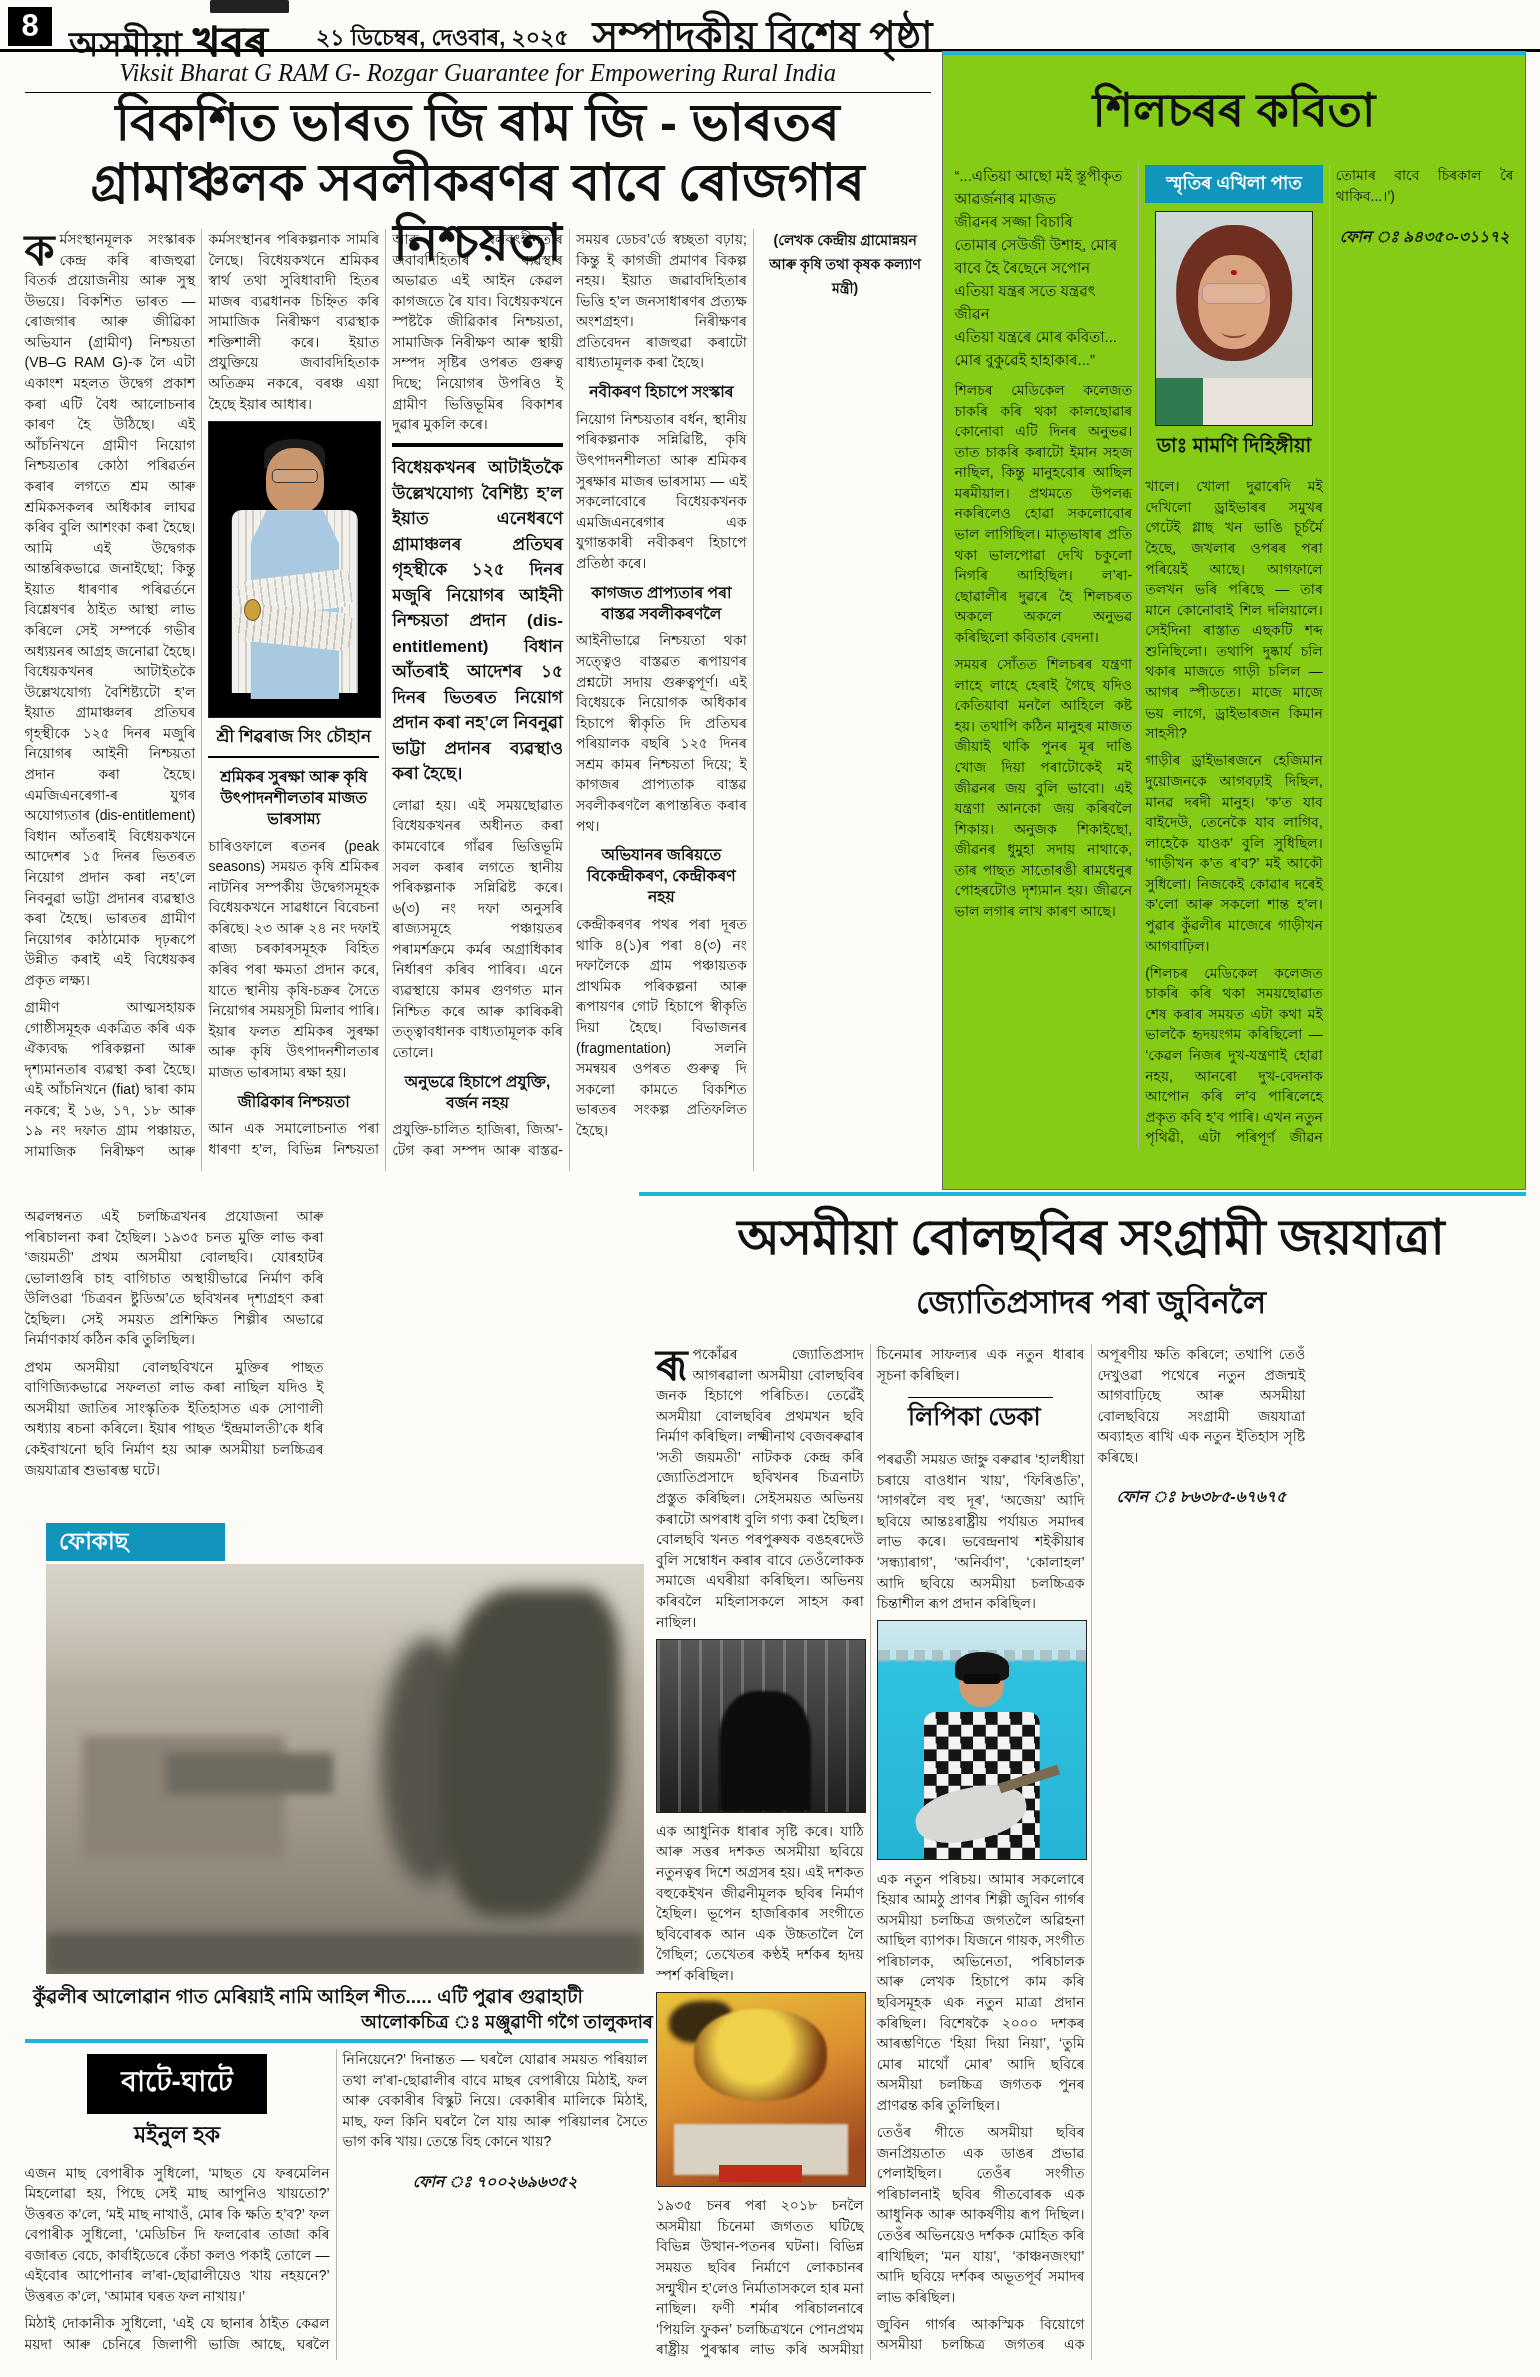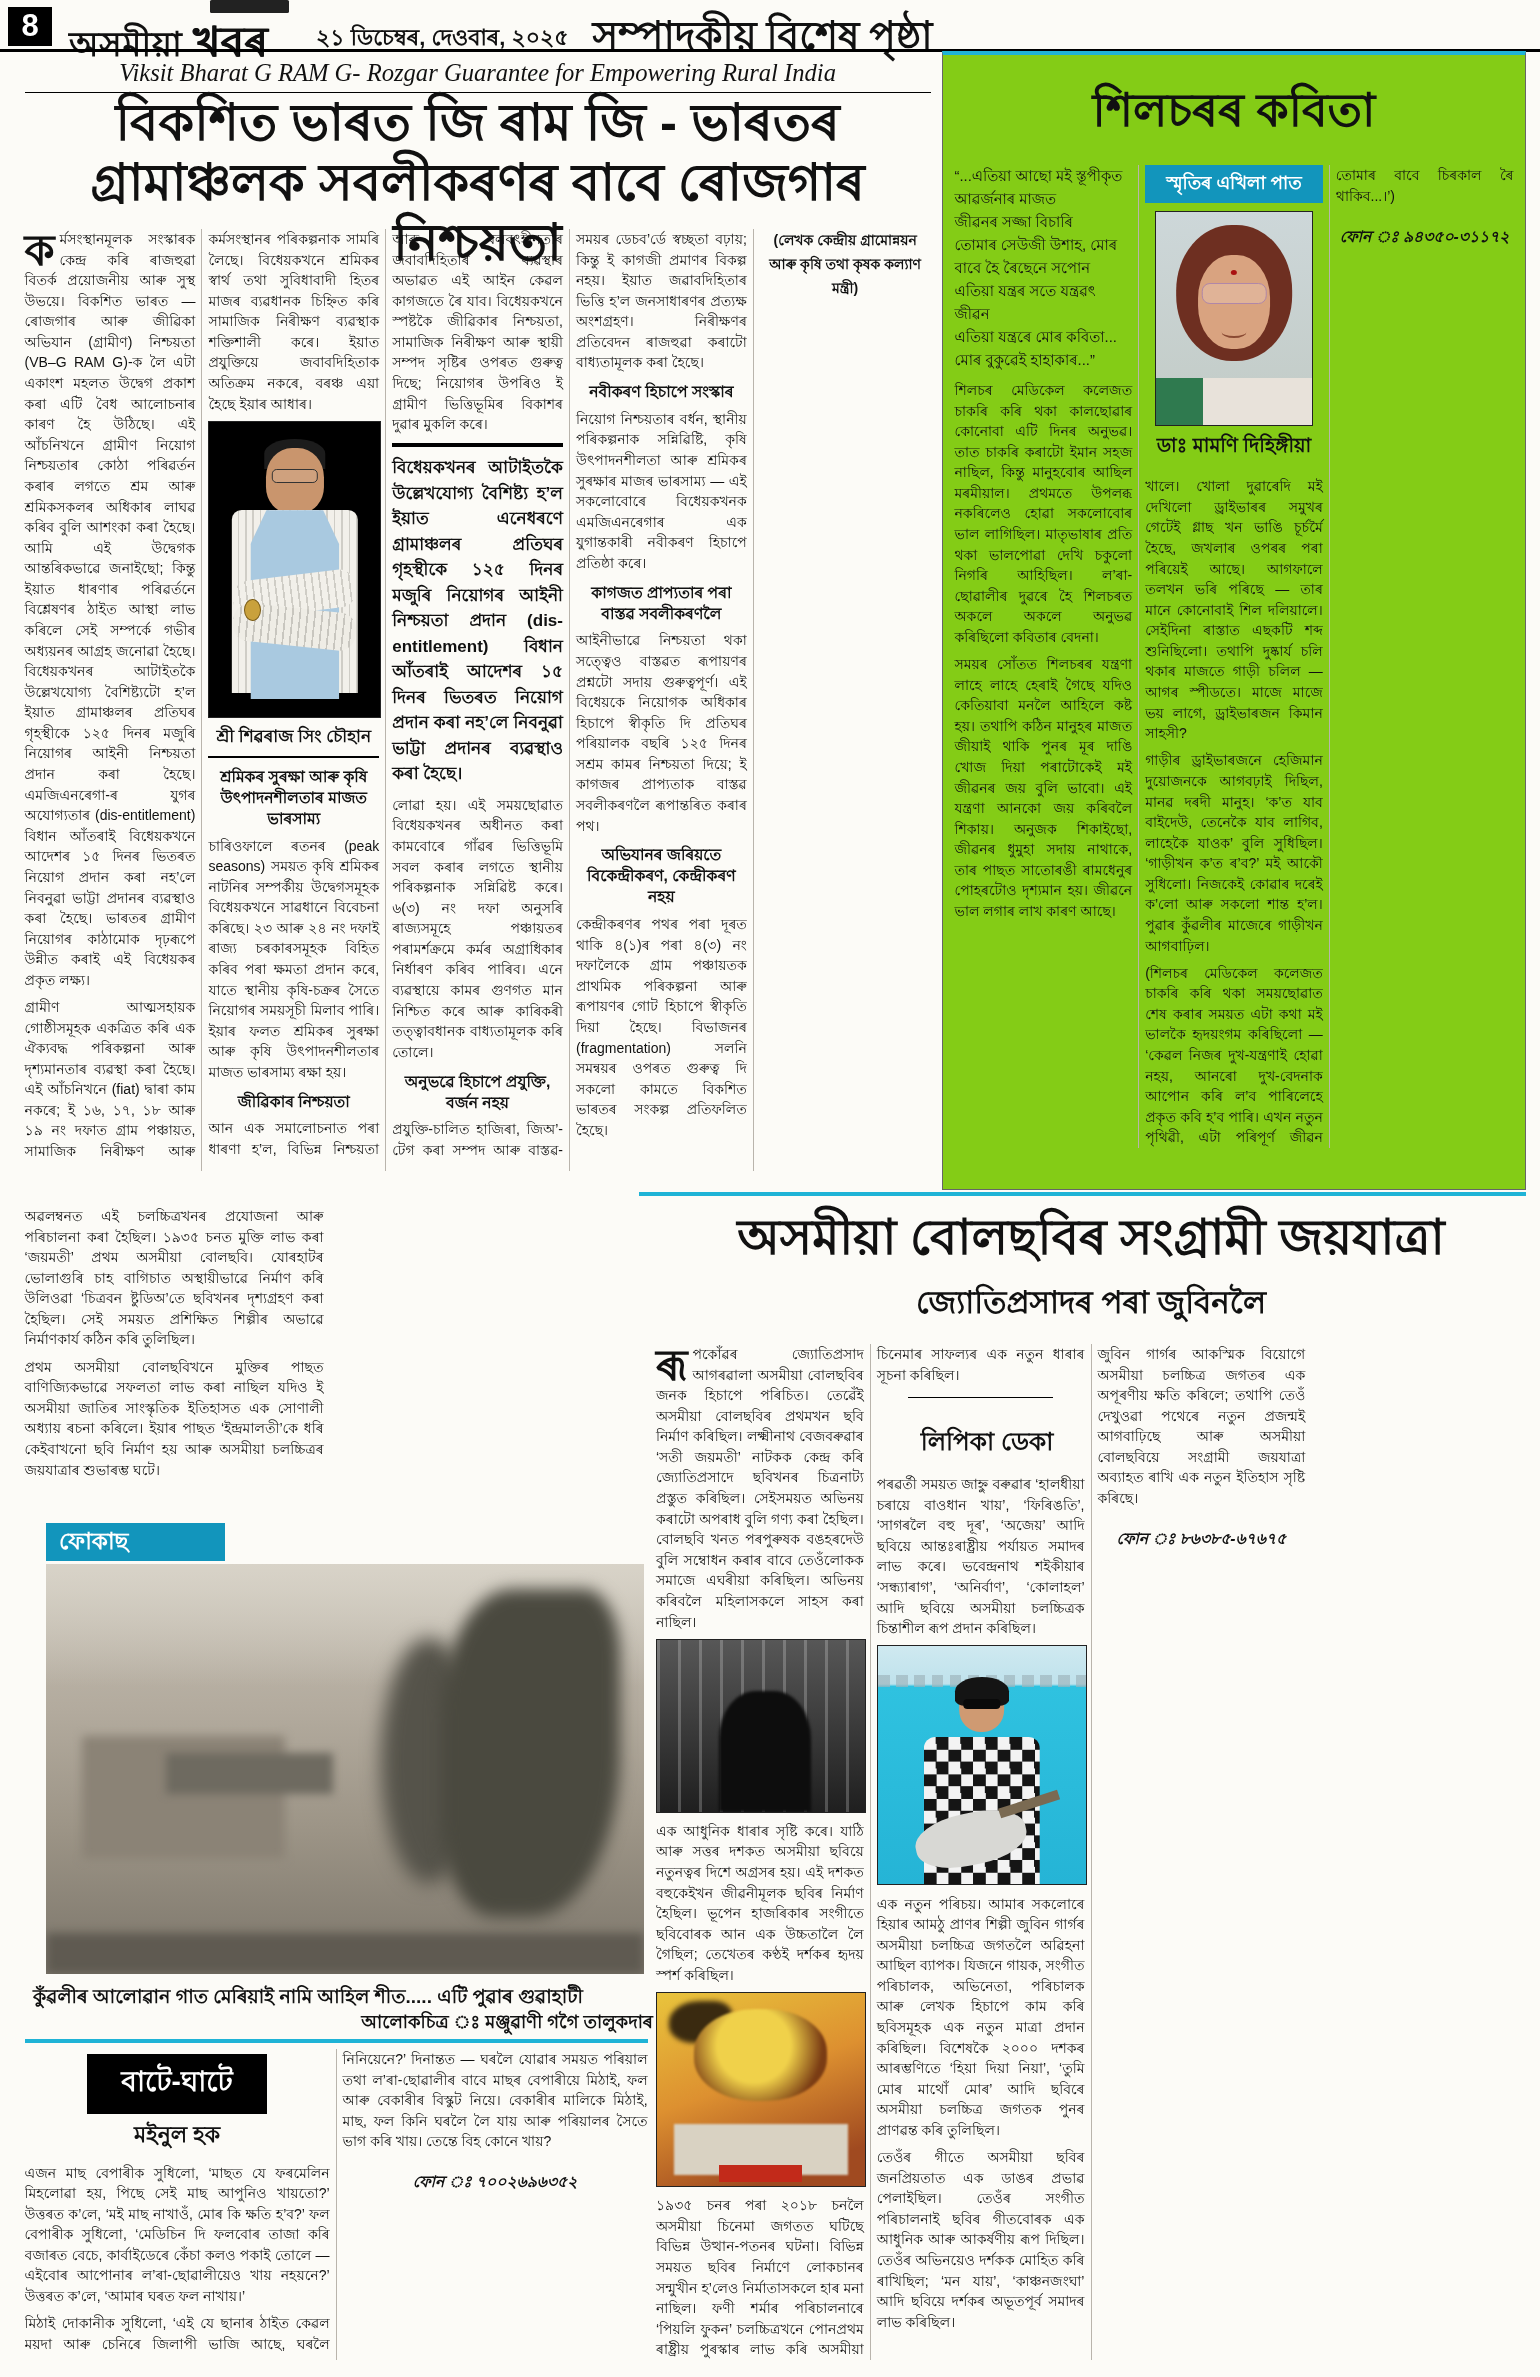--- a/index.html
+++ b/index.html
@@ -33,22 +33,22 @@
   
   .poetrybox{border:0.8px solid #666;border-top:4.9px solid #1fb3d6;background:#84cc16;padding:8.2px 11.5px;box-sizing:border-box;}
   .poetryhead{font-weight:800;font-size:46px;text-align:center;margin:11.5px 0 14.8px 0;}
   .poem{font-size:14.8px;line-height:1.55;white-space:pre-line;margin:0 0 8.2px 0;}
   .tealtag{background:#1295bc;color:#fff;font-weight:700;font-size:18px;text-align:center;padding:3.3px 0;}
   .insetphoto-cap{font-weight:800;font-size:19.7px;text-align:center;padding-top:4.9px;border-bottom:none;}
   .phone{font-weight:800;font-style:italic;font-size:15.6px;text-align:center;margin-top:18px;}
   
   .filmhead{font-weight:800;font-size:49px;text-align:center;line-height:1.1;}
   .filmsub{font-weight:800;font-size:31px;text-align:center;margin-top:13px;}
-  .bylinebox{width:70%;margin:11.5px auto;border-top:1.6px solid #000;padding-top:25px;
-             font-weight:800;font-size:24.6px;text-align:right;break-inside:avoid;}
+  .bylinebox{width:70%;margin:11.5px auto;border-top:1.6px solid #000;padding-top:0;
+             font-weight:800;font-size:24.6px;text-align:left;break-inside:avoid;}
   .cyanrule{background:#1fb3d6;height:4.1px;}
   
   .focustag{background:#1295bc;color:#fff;font-weight:800;font-size:23px;display:flex;align-items:center;padding-left:13px;}
   .fogphoto{background:linear-gradient(180deg,#c6c0b4 0%,#b3ab9e 35%,#9c9486 65%,#7b756a 100%);position:relative;overflow:hidden;}
   .fog-sky{position:absolute;left:0;top:0;right:0;height:30%;background:linear-gradient(#d8d3c8,rgba(216,211,200,0));}
   .fog-house{position:absolute;left:6%;bottom:28%;width:34%;height:30%;background:#8b8376;filter:blur(4.9px);border-radius:3.3px;}
   .fog-roof{position:absolute;left:20%;bottom:44%;width:28%;height:10%;background:#6e6a60;filter:blur(4.1px);}
   .fog-palm1{position:absolute;right:4%;top:6%;width:30%;height:80%;background:#4a493f;filter:blur(8.2px);border-radius:40% 20% 50% 30%;}
   .fog-palm2{position:absolute;right:28%;top:18%;width:16%;height:60%;background:#55534a;filter:blur(9.8px);border-radius:50%;}
   .fog-ground{position:absolute;left:0;bottom:0;width:100%;height:10%;background:#5f5a51;filter:blur(4.9px);}

